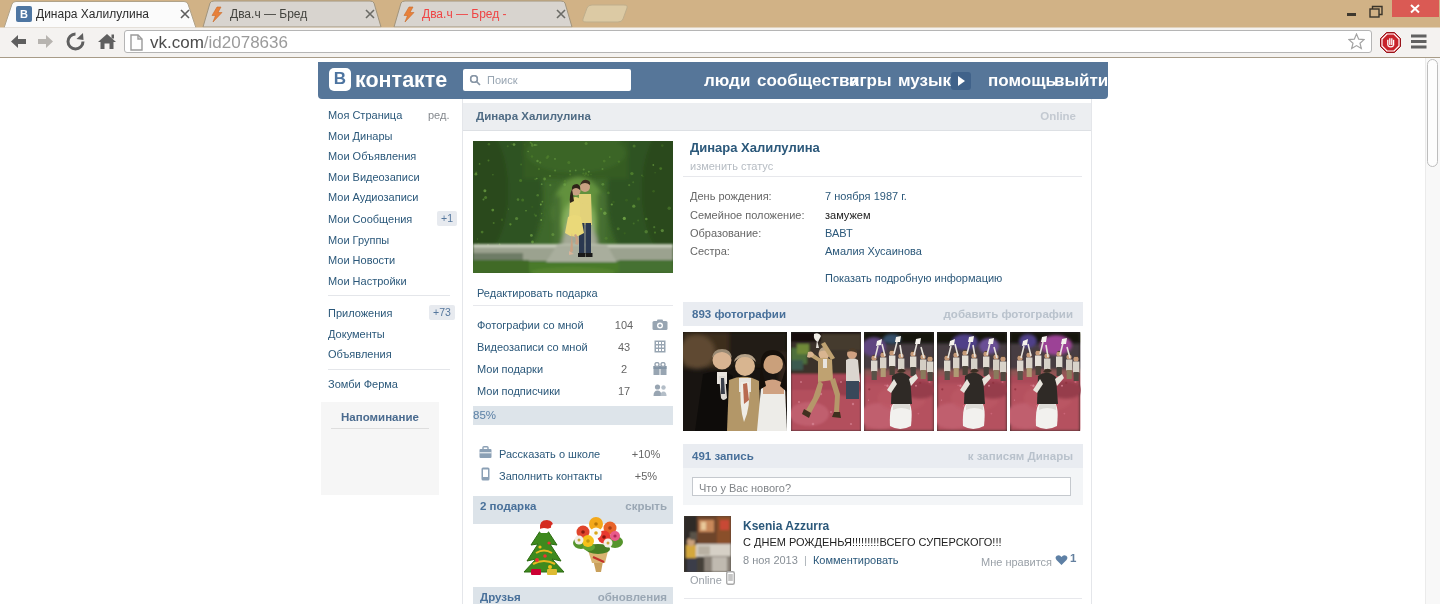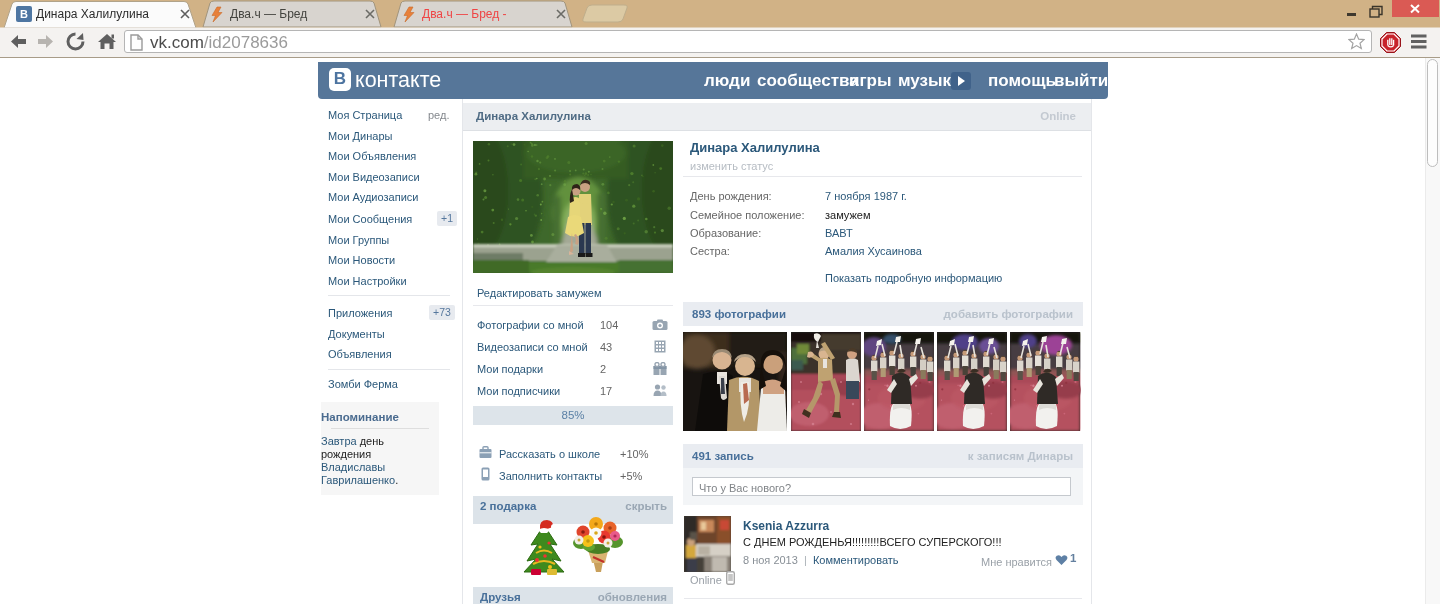--- a/index.html
+++ b/index.html
@@ -8,43 +8,43 @@
 #tabsvg{position:absolute;left:0;top:0}
 .tabtxt{position:absolute;top:7px;font-size:12px;color:#3c3c3c;white-space:nowrap}
 #closebtn{position:absolute;left:1392px;top:0;width:47px;height:17px;background:#da5a54}
 #minbtn{position:absolute;left:1347px;top:13px;width:9px;height:3px;background:#3e382e}
 #addrbar{position:absolute;left:124px;top:30px;width:1248px;height:23px;background:#fff;border:1px solid #b5b5b5;border-radius:3px}
 #urltxt{position:absolute;left:150px;top:33px;font-size:17px;color:#4c4c4c}
 #urltxt .path{color:#9b9b9b}
 
 #vkheader{position:absolute;left:318px;top:62px;width:790px;height:37px;background:#567699;border-radius:0 0 4px 4px}
 #vklogo{position:absolute;left:11px;top:6px;width:22px;height:23px;background:#fff;border-radius:5px;color:#4d74a0;font-weight:bold;font-size:17px;text-align:center;line-height:22px}
-#vkname{position:absolute;left:37px;top:6px;color:#fff;font-weight:normal;font-size:21.5px;letter-spacing:0}
+#vkname{position:absolute;left:37px;top:6px;color:#fff;font-weight:bold;font-size:21.5px;letter-spacing:0}
 #vksearch{position:absolute;left:145px;top:7px;width:168px;height:22px;background:#fff;border-radius:2px}
 #vksearch span{position:absolute;left:24px;top:5px;font-size:11px;color:#98a5b2}
 .hmenu{position:absolute;top:0;height:37px;line-height:37px;color:#fff;font-weight:bold;font-size:17px}
 #harrow{position:absolute;left:633px;top:10px;width:20px;height:18px;background:#40628a;border-radius:3px}
 #harrow:before{content:"";position:absolute;left:7px;top:4px;border-left:7px solid #fff;border-top:5px solid transparent;border-bottom:5px solid transparent}
 #sidebarline{position:absolute;left:462px;top:99px;width:1px;height:505px;background:#e4e6ea}
 #rightline{position:absolute;left:1091px;top:99px;width:1px;height:505px;background:#e4e6ea}
 .smenu{position:absolute;left:328px;font-size:11px;color:#2b587a;white-space:nowrap}
 .sdiv{position:absolute;left:328px;width:122px;height:1px;background:#e4e6ea}
 .badge{position:absolute;font-size:10.5px;color:#55779d;background:#e7eaef;border-radius:2px;height:15px;line-height:15px;padding:0 4px}
-#rembox{position:absolute;left:321px;top:402px;width:118px;height:93px;background:#f6f6f6;text-align:left}
+#rembox{position:absolute;left:321px;top:402px;width:118px;height:93px;background:#f6f6f6;text-align:center}
 #rembox .rtitle{font-weight:bold;color:#4a6b8f;font-size:11.5px;padding-top:9px}
 #rembox .rdiv{margin:5px 10px 6px;border-top:1px solid #dedede}
 #rembox .rtxt{font-size:11px;color:#222;line-height:13px}
 #rembox .rtxt a{color:#2b587a;text-decoration:none}
 #titlestrip{position:absolute;left:463px;top:103px;width:628px;height:28px;background:#eceef1;border-bottom:1px solid #dde0e4}
 #titlestrip b{position:absolute;left:13px;top:7px;font-size:11.5px;color:#4f6b84}
 #titlestrip .onl{position:absolute;right:15px;top:7px;font-size:11.5px;font-weight:bold;color:#c3c9d1}
 #photo{position:absolute;left:473px;top:141px;width:200px;height:132px}
 .link{color:#2b587a;text-decoration:none}
 .lrow{position:absolute;left:477px;font-size:11px;color:#2b587a;white-space:nowrap}
-.cnt{position:absolute;font-size:11px;color:#656565;text-align:left}
+.cnt{position:absolute;font-size:11px;color:#656565;text-align:center}
 .bar{position:absolute;background:#dde4ea}
 .secbar{position:absolute;height:28px;background:#dce3e9}
 .secbar b{position:absolute;left:7px;top:4px;font-size:11.5px;color:#48709a}
 .secbar .r{position:absolute;right:6px;top:4px;font-size:11.5px;font-weight:bold;color:#9aa7b4}
 #pname{position:absolute;left:690px;top:140px;font-size:13px;font-weight:bold;color:#2b587a}
 #pstatus{position:absolute;left:690px;top:160px;font-size:11px;color:#b6bcc3}
 .hdiv{position:absolute;height:1px;background:#e7e8ec}
 .ilabel{position:absolute;left:690px;font-size:11px;color:#666}
 .ival{position:absolute;left:825px;font-size:11px}
 .bigbar{position:absolute;left:683px;width:400px;height:24px;background:#e9ecf1}
@@ -130,20 +130,28 @@
   <rect x="1" y="0.5" width="15.5" height="3" fill="#616161"></rect>
   <rect x="1" y="6" width="15.5" height="3" fill="#616161"></rect>
   <rect x="1" y="11.5" width="15.5" height="3" fill="#616161"></rect>
 </svg>
 <div id="sbtrack"></div>
 <div id="sbthumb"></div>
 
 <div id="vkheader">
   <div id="vklogo">В</div>
   <div id="vkname">контакте</div>
+  <div id="vksearch">
+      <span>Поиск</span>
+    <svg style="position:absolute;left:6px;top:5px" width="13" height="13">
+        <circle cx="5" cy="5" r="3.4" fill="none" stroke="#8795a5" stroke-width="1.4"></circle>
+        <circle cx="5" cy="5" r="3.4" fill="none" stroke="#8795a5" stroke-width="1.4"></circle>
+        <path d="M7.6,7.6 L11,11" stroke="#8795a5" stroke-width="1.6"></path>
+      </svg>
+  </div>
   <div class="hmenu" style="left:386px">люди</div>
   <div class="hmenu" style="left:439px">сообщества</div>
   <div class="hmenu" style="left:531px">игры</div>
   <div class="hmenu" style="left:580px">музыка</div>
   <div id="harrow"></div>
   <div class="hmenu" style="left:670px">помощь</div>
   <div class="hmenu" style="left:736px">выйти</div>
 </div>
 
 <div id="sidebarline"></div>
@@ -167,21 +175,20 @@
 <div class="sdiv" style="top:295px"></div>
 <div class="smenu" style="top:307px">Приложения</div>
 <div class="badge" style="left:429px;top:305px">+73</div>
 <div class="smenu" style="top:328px">Документы</div>
 <div class="smenu" style="top:348px">Объявления</div>
 <div class="sdiv" style="top:369px"></div>
 <div class="smenu" style="top:378px">Зомби Ферма</div>
 <div id="rembox">
   <div class="rtitle">Напоминание</div>
   <div class="rdiv"></div>
-  <div class="rtxt"><a href="#">Завтра</a> день<br>рождения<br><a href="#">Владиславы<br>Гаврилашенко</a>.</div>
 </div>
 
 <div id="photo">
     <svg width="200" height="132" viewBox="0 0 200 132">
 <defs>
 <filter id="b3">
           <feGaussianBlur stdDeviation="2.2"></feGaussianBlur>
         </filter>
 <filter id="b1">
           <feGaussianBlur stdDeviation="1"></feGaussianBlur>
@@ -345,21 +352,21 @@
 <path d="M99,92 L100,110 L98,112 L97,110 Z" fill="#c9a183"></path>
 <path d="M103,93 Q107,99 105,104 L102,103 Q104,98 101,94 Z" fill="#c9a183"></path>
 <path d="M96,110 L101,113 L96,114 Z" fill="#d8b49a"></path>
 <circle cx="103" cy="50" r="4.5" fill="#c9a183"></circle>
 <path d="M99,49 Q98,43 104,43 Q108,44 107,49 Q103,45 99,49" fill="#2e2318"></path>
 <path d="M99,48 Q96,55 97,62 L101,60 Z" fill="#2e2318"></path>
 <path d="M107,57 Q112,60 116,58 L116,62 Q110,64 106,61 Z" fill="#e3d27a"></path>
 </g>
 </svg>
   </div>
-<div class="lrow" style="top:287px">Редактировать замужем</div>
+<div class="lrow" style="top:287px">Редактировать подарка</div>
 <div class="hdiv" style="left:473px;top:305px;width:200px"></div>
 <div class="lrow" style="top:319px">Фотографии со мной</div>
 <div class="cnt" style="left:600px;top:319px;width:48px">104</div>
 <div class="lrow" style="top:341px">Видеозаписи со мной</div>
 <div class="cnt" style="left:600px;top:341px;width:48px">43</div>
 <div class="lrow" style="top:363px">Мои подарки</div>
 <div class="cnt" style="left:600px;top:363px;width:48px">2</div>
 <div class="lrow" style="top:385px">Мои подписчики</div>
 <div class="cnt" style="left:600px;top:385px;width:48px">17</div>
 <svg class="ico" style="left:652px;top:319px" width="16" height="11">
@@ -388,21 +395,21 @@
     <rect x="0.5" y="4" width="13" height="3" fill="#8495a6"></rect>
     <circle cx="4" cy="2.5" r="2" fill="none" stroke="#98a5b2" stroke-width="1.4"></circle>
     <circle cx="10" cy="2.5" r="2" fill="none" stroke="#98a5b2" stroke-width="1.4"></circle>
   </svg>
 <svg class="ico" style="left:653px;top:384px" width="14" height="12">
     <circle cx="4.5" cy="3" r="2.6" fill="#98a5b2"></circle>
     <path d="M0.5,12 Q0.5,6.5 4.5,6.5 Q8.5,6.5 8.5,12 Z" fill="#98a5b2"></path>
     <circle cx="10.5" cy="3.5" r="2.2" fill="#b4bec8"></circle>
     <path d="M7.5,12 Q7.5,7.5 10.5,7.5 Q13.5,7.5 13.5,12 Z" fill="#b4bec8"></path>
   </svg>
-<div class="bar" style="left:473px;top:406px;width:200px;height:19px;text-align:center;font-size:11.5px;color:#5b80a6;line-height:19px">85%</div>
+<div class="bar" style="left:473px;top:406px;width:200px;height:19px;text-align:left;font-size:11.5px;color:#5b80a6;line-height:19px">85%</div>
 <svg class="ico" style="left:479px;top:446px" width="13" height="12">
     <rect x="0.5" y="3" width="12" height="9" rx="1" fill="#8ba0b5"></rect>
     <path d="M4,3 L4,1.5 Q4,0.7 5,0.7 L8,0.7 Q9,0.7 9,1.5 L9,3" fill="none" stroke="#8ba0b5" stroke-width="1.4"></path>
     <rect x="0.5" y="6" width="12" height="1.4" fill="#fff" opacity="0.7"></rect>
   </svg>
 <div class="lrow" style="top:448px;left:499px">Рассказать о школе</div>
 <div class="cnt" style="left:620px;top:448px;width:52px">+10%</div>
 <svg class="ico" style="left:481px;top:467px" width="9" height="14">
     <rect x="0.5" y="0.5" width="8" height="13" rx="1.5" fill="#8ba0b5"></rect>
     <rect x="2" y="2.5" width="5" height="7.5" fill="#fff"></rect>

